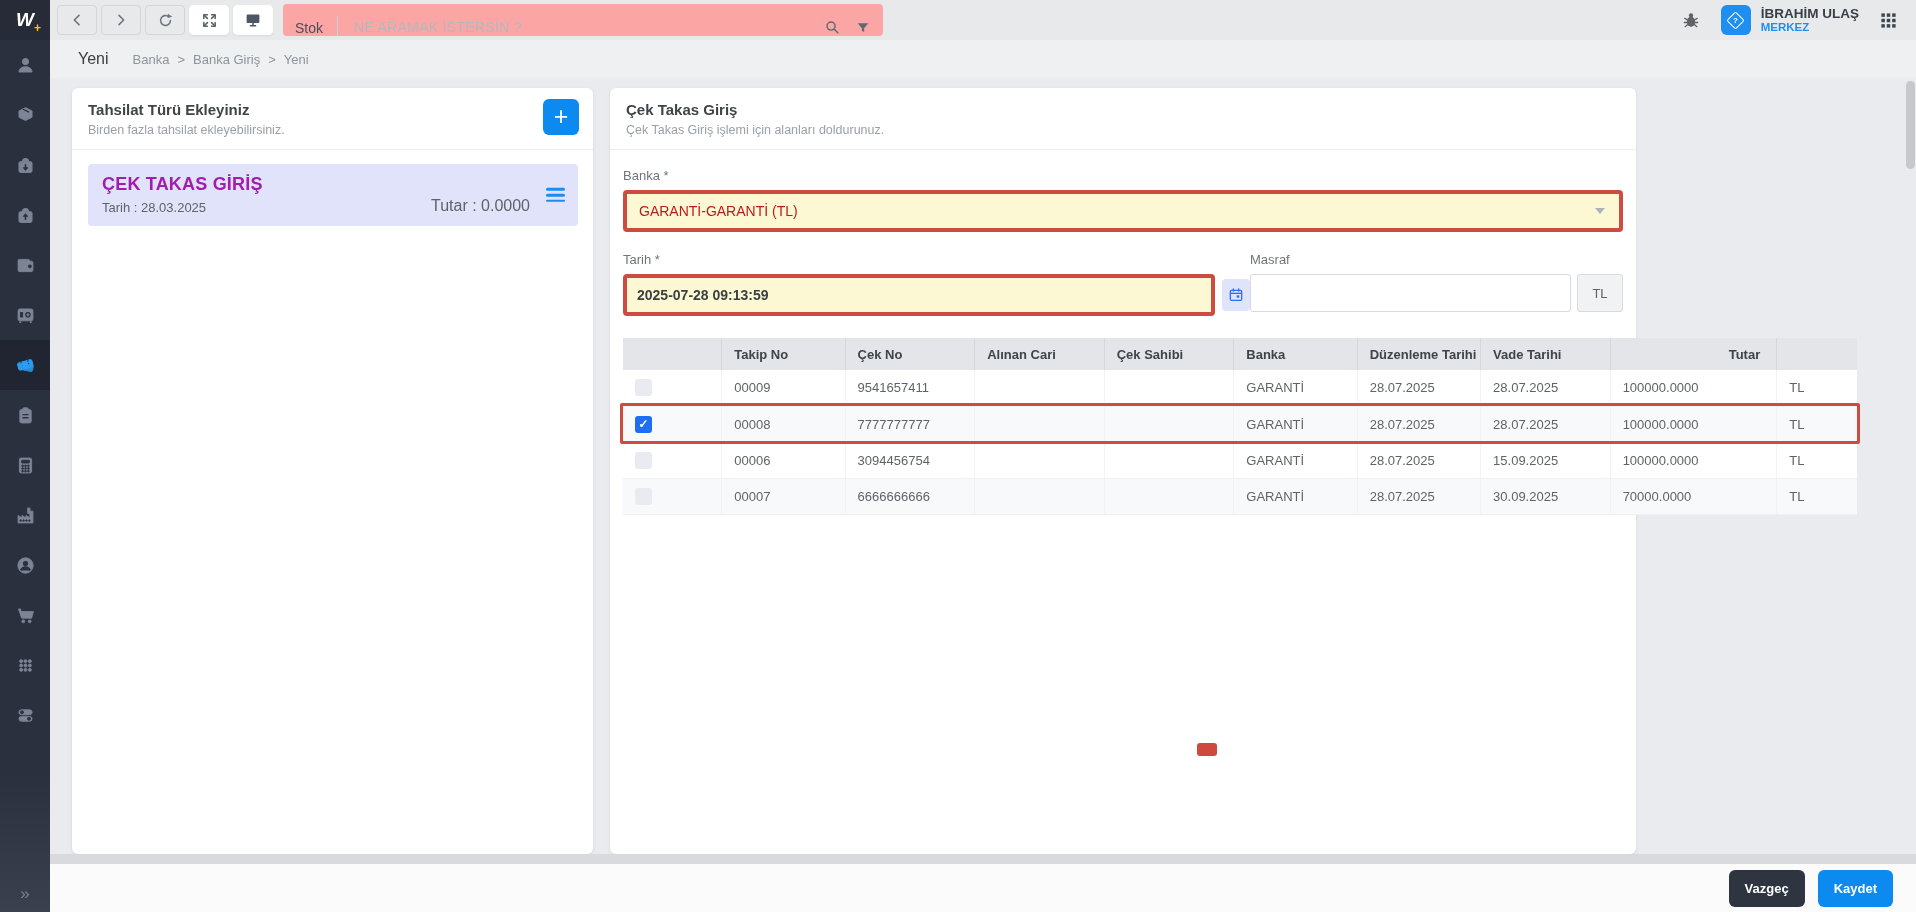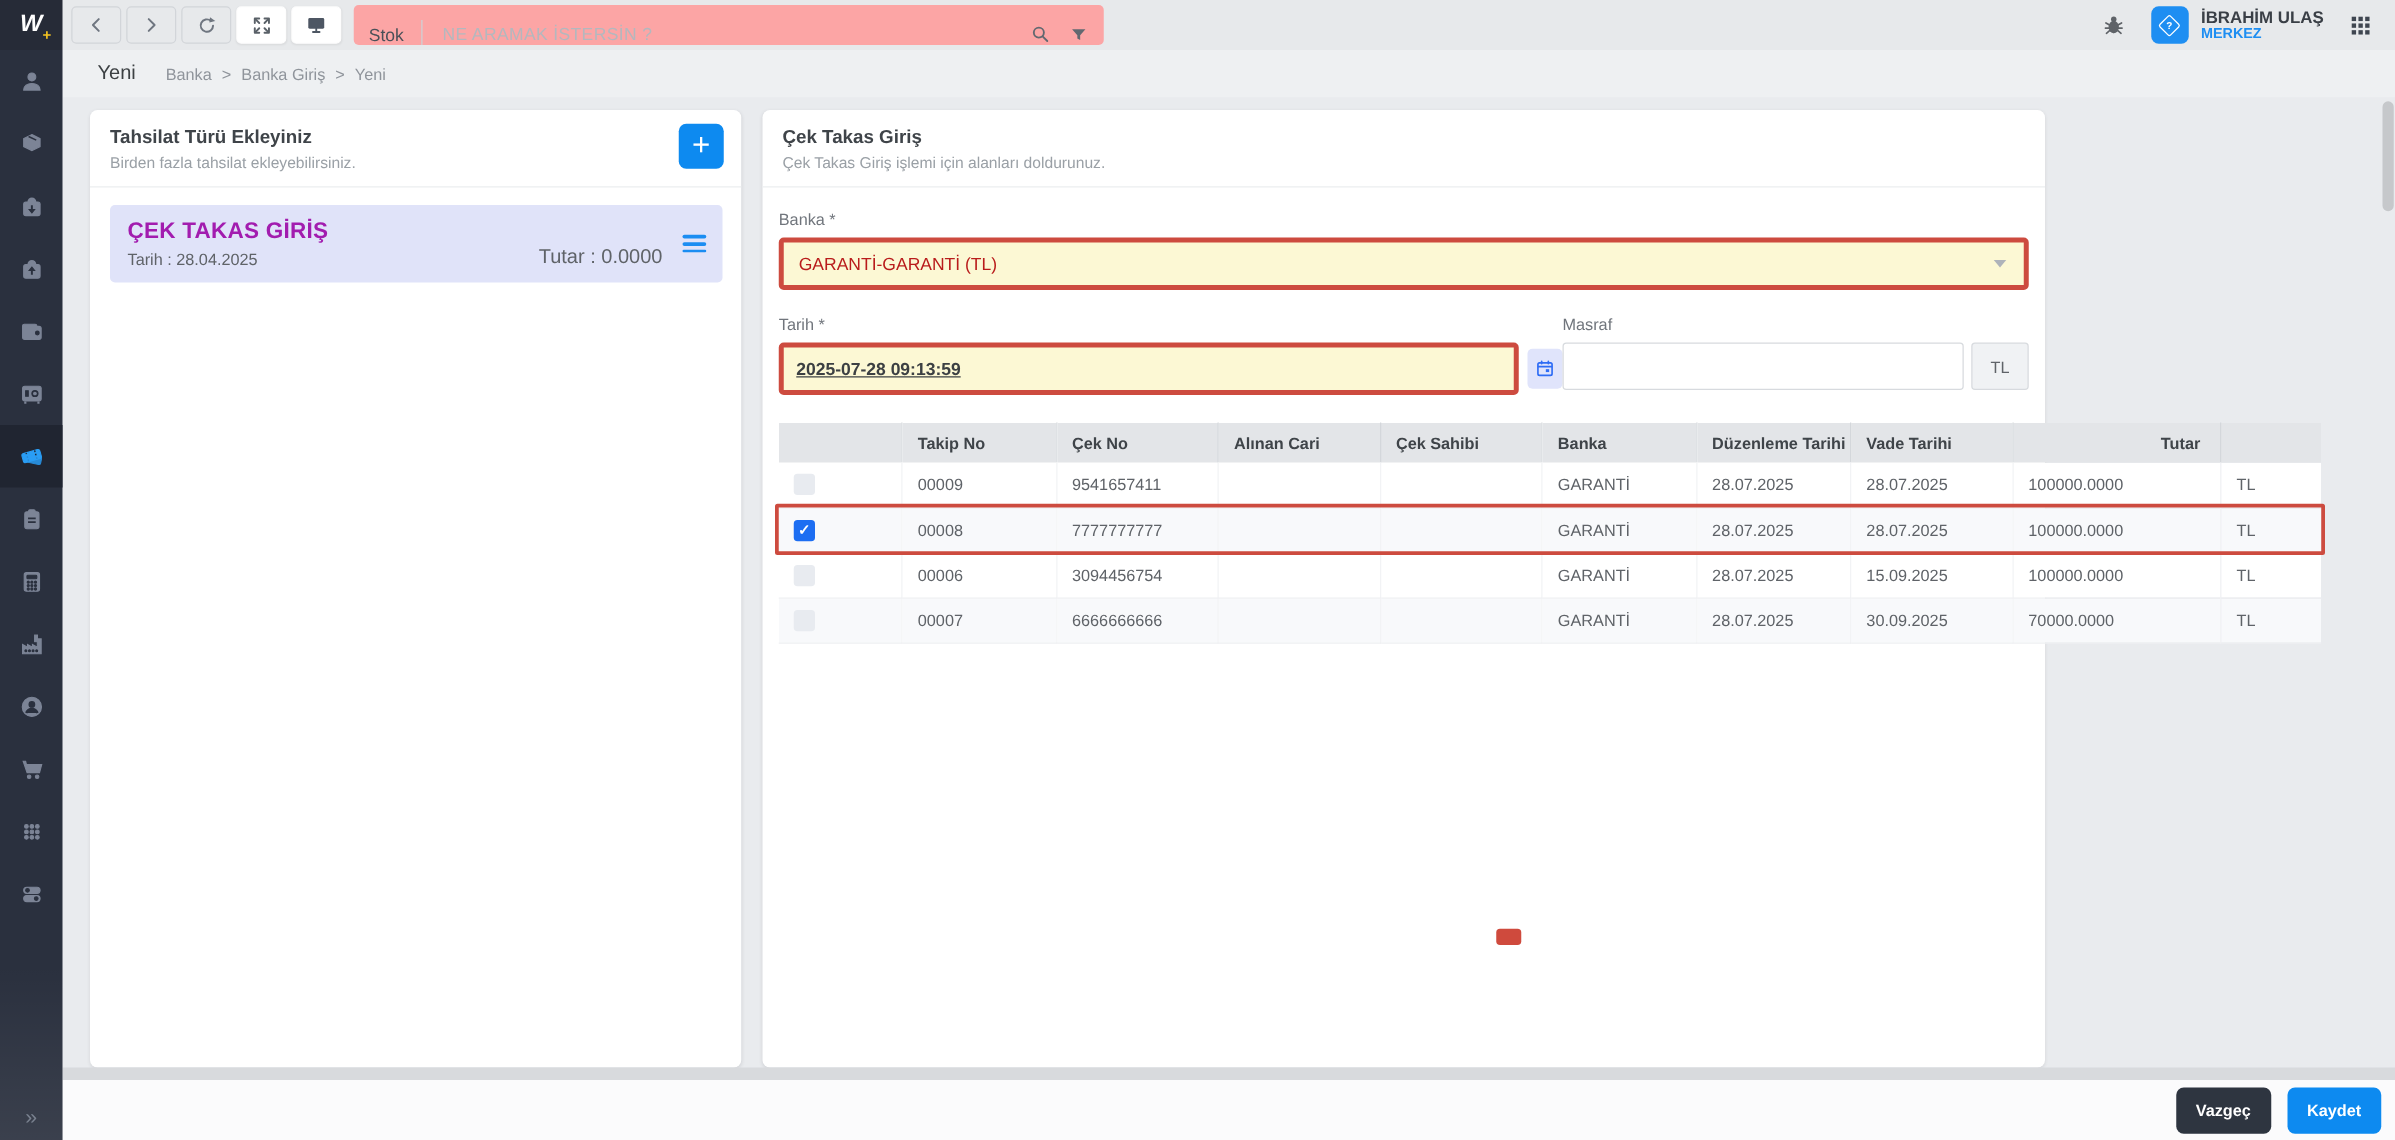--- a/index.html
+++ b/index.html
@@ -69,21 +69,21 @@
 
   
   .form { padding:18px 13px 0; }
   .f-label { font-size:13px; color:#70757c; margin-bottom:7px; }
   .hl { border:4px solid #cd4b3f; background:#fcf8d4; border-radius:4px; }
   .select-box { height:42px; display:flex; align-items:center; padding:0 12px; font-size:14px; color:#b91c1c; position:relative; cursor:pointer; }
   .caret { position:absolute; right:14px; width:0; height:0; border-left:5px solid transparent; border-right:5px solid transparent; border-top:6px solid #aeb3ba; }
   .form-row2 { display:flex; margin-top:20px; }
   .tarih-col { width:627px; flex:none; }
   .field-line { display:flex; align-items:center; gap:7px; }
-  .tarih-input { width:592px; height:42px; font-weight:700; font-size:14px; color:#3c4043; display:flex; align-items:center; padding:15px 10px; cursor:text;text-decoration:underline; }
+  .tarih-input { width:592px; height:42px; font-weight:700; font-size:14px; color:#3c4043; display:flex; align-items:center; padding:15px 10px; cursor:text; }
   .cal-btn { width:28px; height:32px; background:#e0e4fb; border:none; border-radius:4px; display:flex; align-items:center; justify-content:center; cursor:pointer; }
   .masraf-col { flex:1; }
   .masraf-input { flex:1; height:38px; border:1px solid #d7dade; border-radius:3px; background:#fff; padding:0 10px; font-family:"Liberation Sans",sans-serif; font-size:14px; color:#3c4043; outline:none; }
   .addon { width:46px; height:38px; border:1px solid #d7dade; border-radius:3px; background:#f0f2f4; margin-left:6px; display:flex; align-items:center; justify-content:center; font-size:13px; color:#5f6368; }
 
   
   .table-wrap { margin-top:22px; position:relative; width:1234px; }
   table { width:100%; border-collapse:collapse; font-size:13px; color:#5f6368; table-layout:fixed; }
   thead th { background:#e3e5e8; height:32px; text-align:left; font-weight:600; color:#3f4449; padding:0 0 0 12px; border-right:1px solid #d4d7db; white-space:nowrap; overflow:hidden; }
   thead th:last-child { border-right:none; }
@@ -93,21 +93,21 @@
   tbody tr:nth-child(even) { background:#f8f9fb; }
   td.num { text-align:left; padding-right:16px; }
   .cb { width:17px; height:17px; border-radius:3px; background:#e8ebf0; cursor:pointer; }
   .cb.checked { background:#1d6ef2; color:#fff; font-size:12px; line-height:17px; text-align:center; font-weight:bold; }
   .row-highlight { position:absolute; left:-3px; right:-3px; top:65px; height:41px; border:3px solid #cd4b3f; border-radius:2px; pointer-events:none; }
 
   .red-marker { position:absolute; left:1147px; top:665px; width:20px; height:13px; background:#cf4a3d; border-radius:3px; }
 
   
   .footer-strip { position:absolute; left:0; bottom:48px; width:100%; height:10px; background:#d8dadd; }
-  .footerbar { position:absolute; left:0; bottom:0; width:100%; height:48px; background:#fbfbfc; display:flex; align-items:center; justify-content:flex-end; gap:13px; padding-right:11px;margin-top:40px; }
+  .footerbar { position:absolute; left:0; bottom:0; width:100%; height:48px; background:#fbfbfc; display:flex; align-items:center; justify-content:flex-end; gap:13px; padding-right:23px;margin-top:40px; }
   .btn { border:none; border-radius:6px; font-family:"Liberation Sans",sans-serif; font-size:13px; font-weight:700; color:#fff; padding:11px 16px; cursor:pointer; }
   .btn-dark { background:#2e3540; }
   .btn-blue { background:#0d8af0; }
 
   .scrollbar { position:absolute; right:1px; top:0; width:9px; height:776px; }
   .scroll-thumb { position:absolute; top:3px; right:0; width:9px; height:88px; background:#c6c8cb; border-radius:5px; cursor:pointer; }
 </style>
 </head>
 <body>
 
@@ -345,21 +345,21 @@
 <div class="main">
 
   <div class="panel panel-left">
     <div class="panel-head">
       <div class="panel-title">Tahsilat Türü Ekleyiniz</div>
       <div class="panel-sub">Birden fazla tahsilat ekleyebilirsiniz.</div>
       <button class="add-btn">+</button>
     </div>
     <div class="tahsilat-card">
       <div class="card-title">ÇEK TAKAS GİRİŞ</div>
-      <div class="card-date">Tarih : 28.04.2025</div>
+      <div class="card-date">Tarih : 28.03.2025</div>
       <div class="card-amount">Tutar : 0.0000</div>
       <div class="card-menu">
           <span></span>
           <span></span>
           <span></span>
         </div>
     </div>
   </div>
 
   <div class="panel panel-right">

